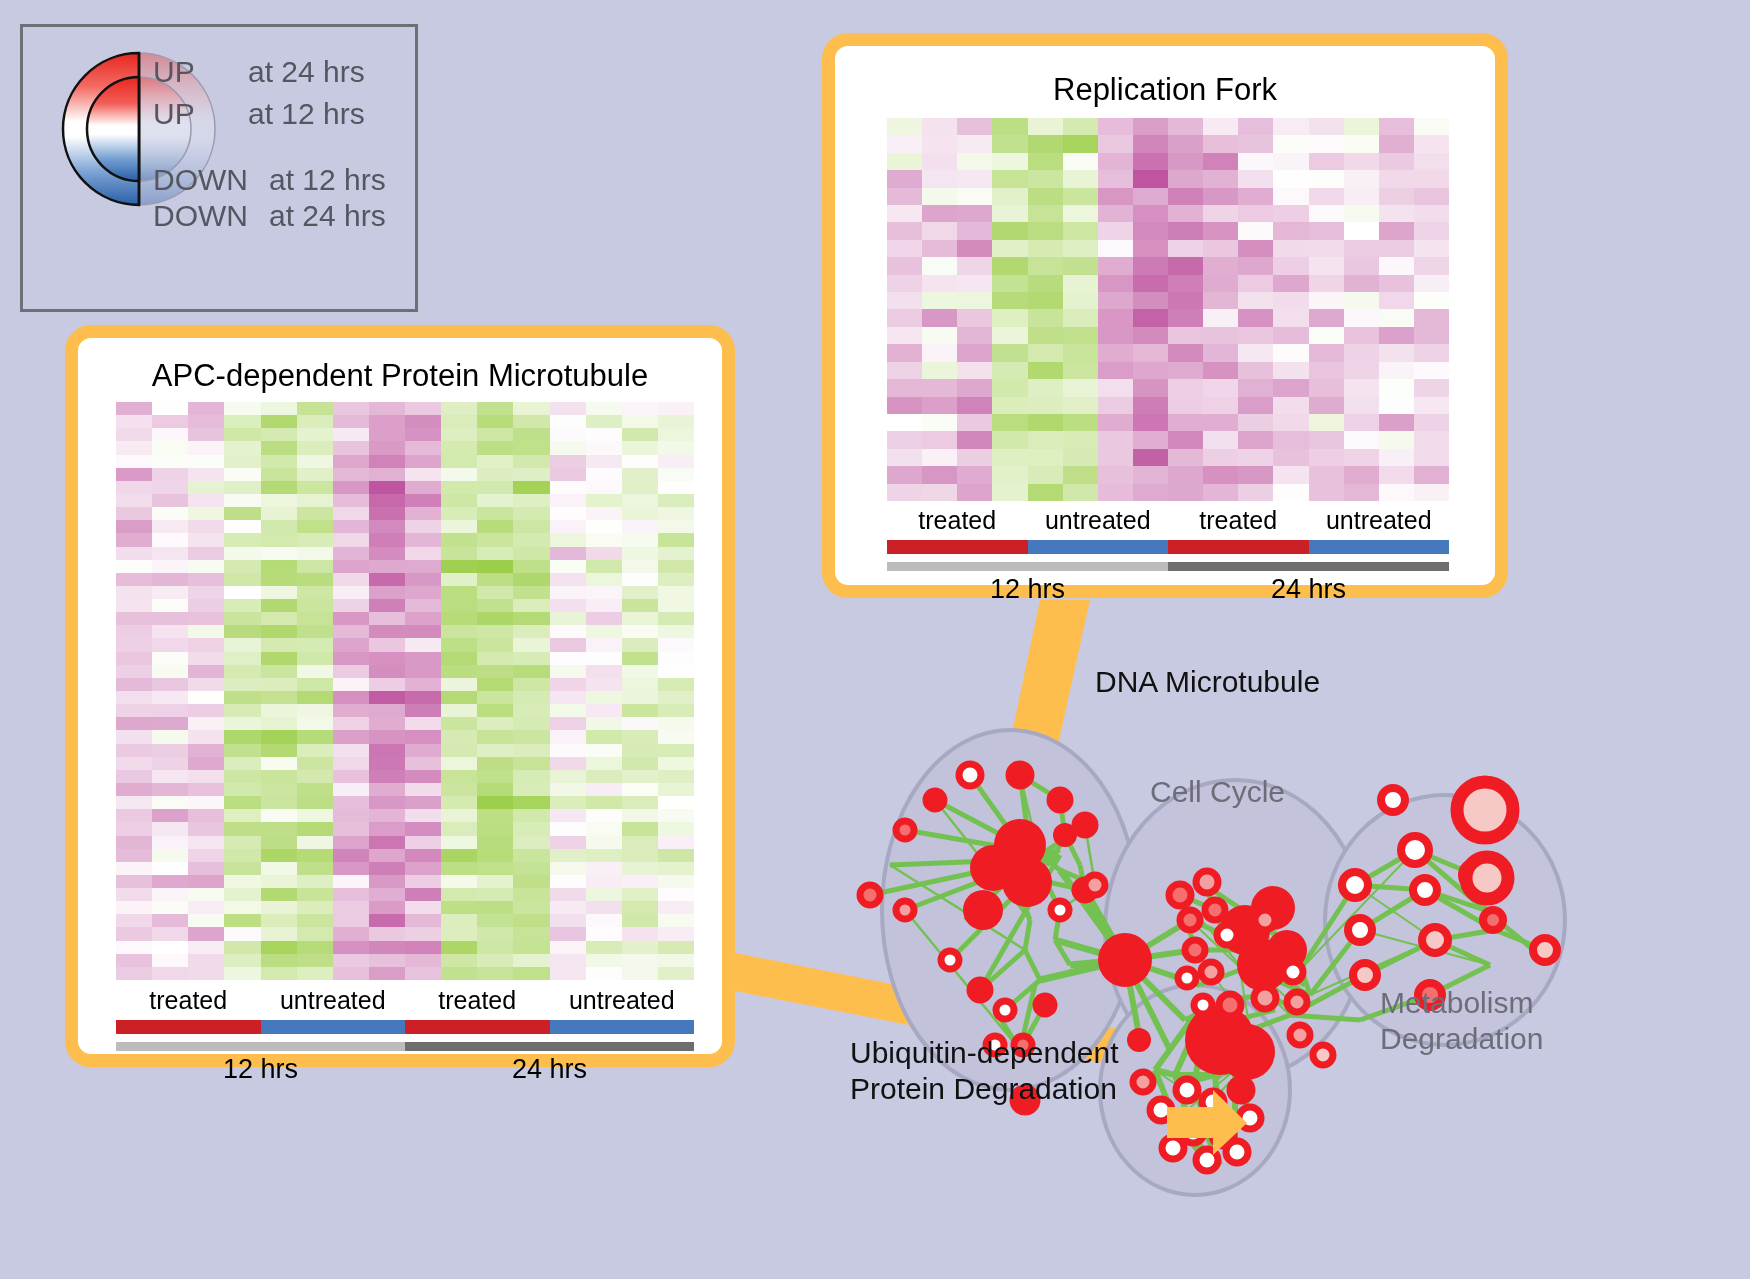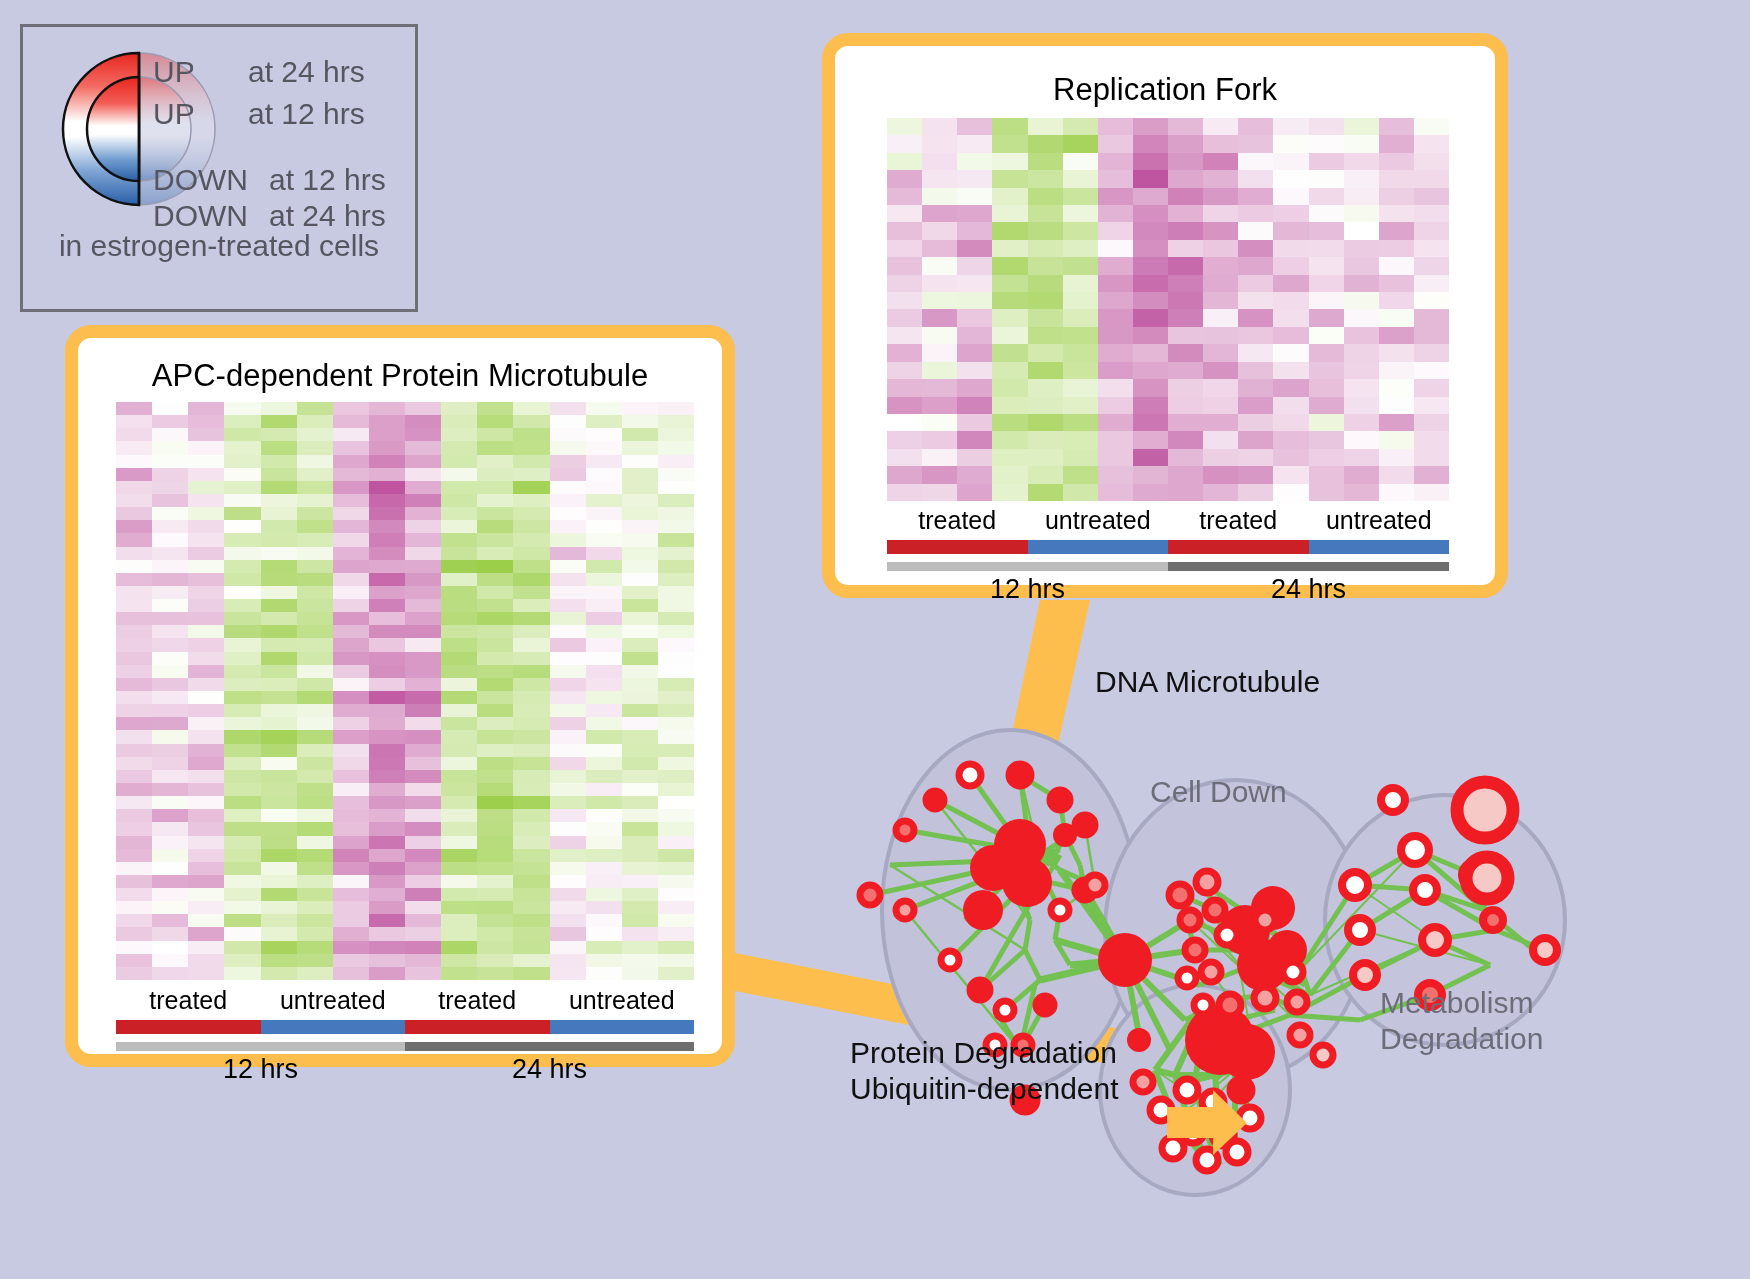--- a/index.html
+++ b/index.html
@@ -368,28 +368,28 @@
         <g stroke="#ef1c24" stroke-width="13">
           <circle cx="690" cy="190" r="28" fill="#f7c9c6"></circle>
           <circle cx="692" cy="258" r="21" fill="#f7c9c6"></circle>
         </g>
       </g>
 
       <path d="M372,487 L418,487 L418,470 L452,503 L418,535 L418,518 L372,518 Z" fill="#fdbe4e"></path>
     </svg>
 
     <div class="net-label" id="label-dna">DNA Microtubule</div>
-    <div class="net-label" id="label-cc">Cell Down</div>
+    <div class="net-label" id="label-cc">Cell Cycle</div>
     <div class="net-label" id="label-mt">
       <div>Metabolism</div>
       <div>Degradation</div>
     </div>
     <div class="net-label" id="label-ub">
+      <div>Ubiquitin-dependent</div>
       <div>Protein Degradation</div>
-      <div>Ubiquitin-dependent</div>
     </div>
   </div>
 
   <div id="color-key">
     <svg id="key-wheel" viewBox="0 0 160 160">
       <defs>
         <linearGradient id="gradOuter" x1="0" y1="0" x2="0" y2="1">
           <stop offset="0%" stop-color="#e8261f"></stop>
           <stop offset="22%" stop-color="#f36b62"></stop>
           <stop offset="45%" stop-color="#ffffff"></stop>
@@ -427,21 +427,20 @@
     <div class="key-word" style="left:130px;top:70px;">UP</div>
     <div class="key-row" style="left:225px;top:70px;">at 12 hrs</div>
 
     <div class="key-word" style="left:130px;top:136px;">DOWN</div>
     <div class="key-row" style="left:246px;top:136px;">at 12 hrs</div>
 
     <div class="key-word" style="left:130px;top:172px;">DOWN</div>
     <div class="key-row" style="left:246px;top:172px;">at 24 hrs</div>
 
     <div id="key-footer">
-      <div>in estrogen-treated cells</div>
     </div>
   </div>
 
 
   <div class="card" id="rf-card">
     <div class="panel-title" style="top:26px;">Replication Fork</div>
 
     <div class="hm-wrap" id="rf-hm" style="left:52px;top:72px;width:562px;height:383px;">
       <div class="hm" style="grid-template-columns: repeat(16, 1fr); grid-template-rows: repeat(22, 1fr);">
           <i style="background: rgb(238, 246, 223);"></i>

